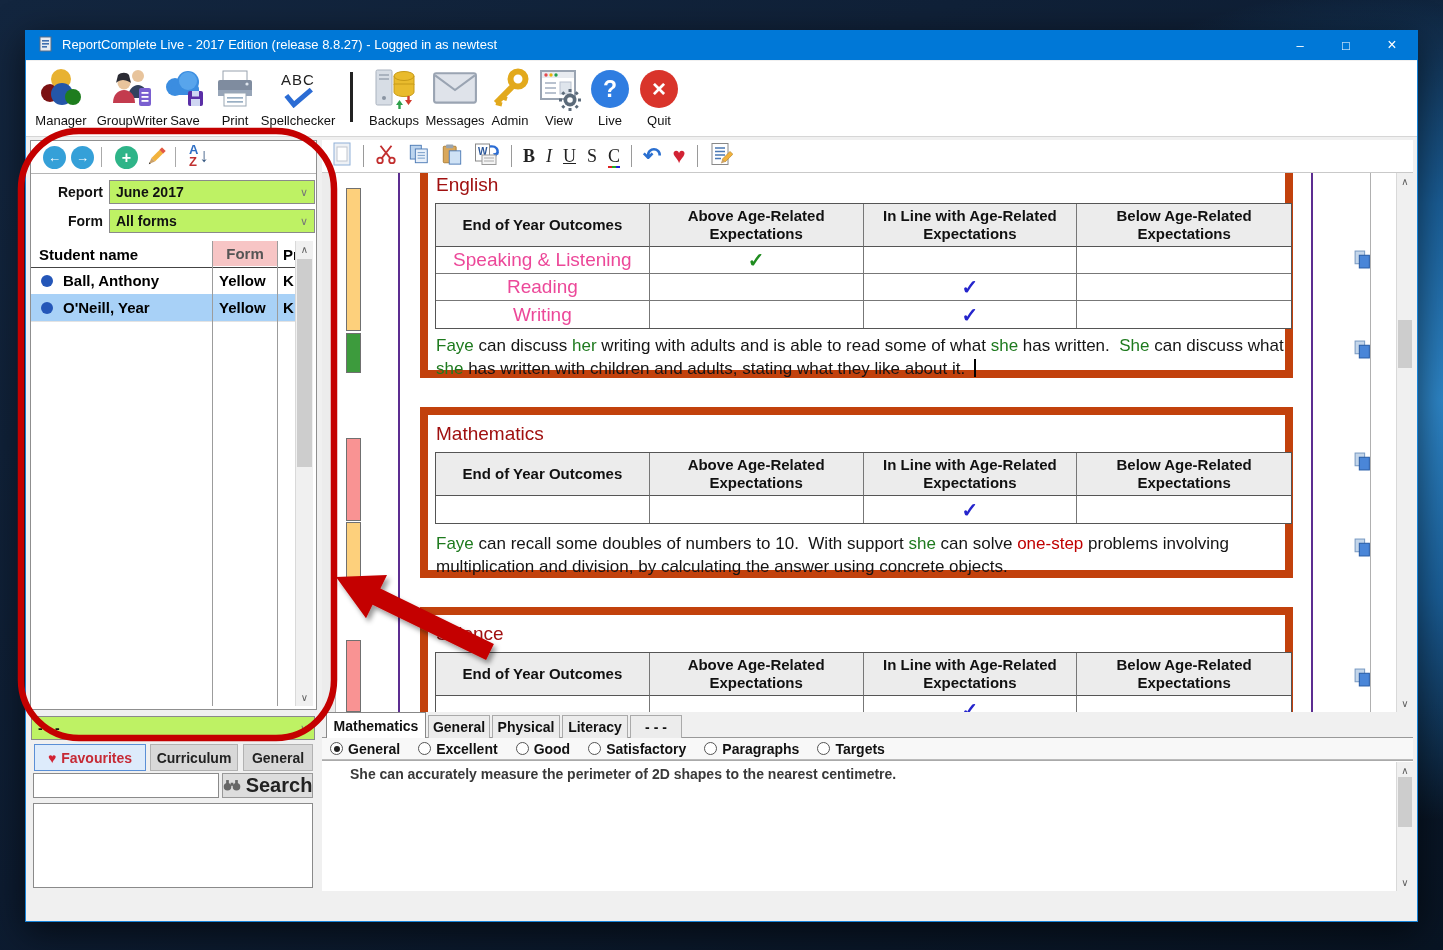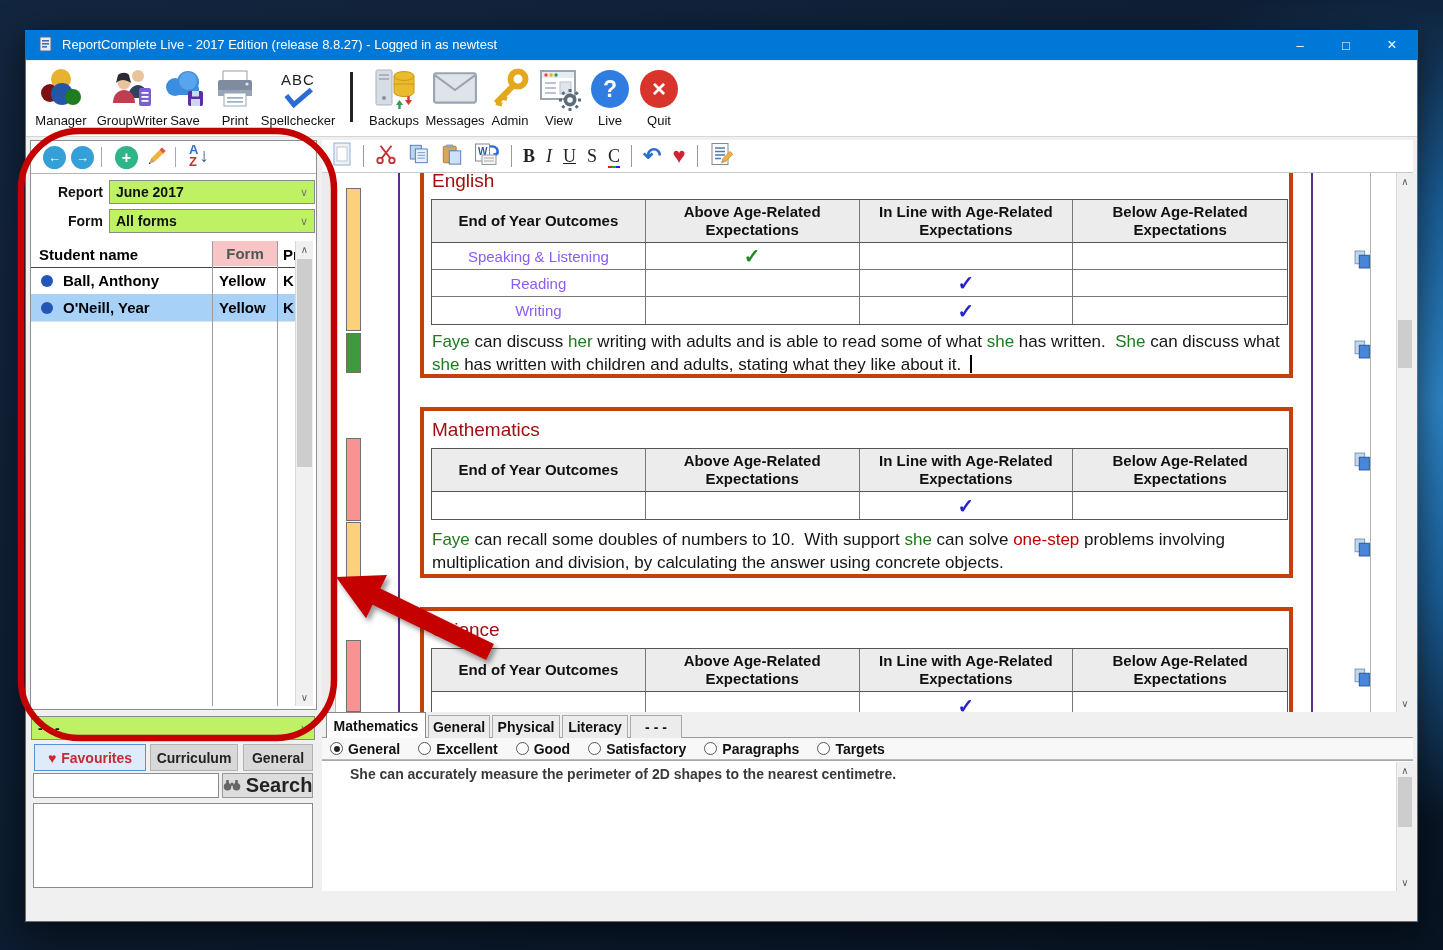--- a/index.html
+++ b/index.html
@@ -50,29 +50,29 @@
   
   .fmtbar{left:322px;top:140px;width:1091px;height:33px;background:#fff;border-bottom:1px solid #c9c9c9;display:flex;align-items:center;gap:11px;padding-left:10px;box-sizing:border-box;}
   .fsep{width:1px;height:22px;background:#9a9a9a;}
   .flet{font-family:"Liberation Serif",serif;font-size:18px;color:#222;line-height:1;position:relative;}
   .cu{position:absolute;left:0;right:0;bottom:-3px;height:2px;background:linear-gradient(90deg,#d22 0 33%,#2a2 33% 66%,#22d 66% 100%);}
   
   .docview{left:322px;top:173px;width:1074px;height:539px;background:#fff;overflow:hidden;}
   .mstrip{position:absolute;left:0;top:0;width:13px;height:539px;background:#ececec;border-right:1px solid #bcbcbc;}
   .mbar{position:absolute;left:24px;width:15px;border:1px solid #707070;box-sizing:border-box;}
   .pline{position:absolute;top:0;width:2px;height:539px;background:#5c2d91;}
-  .section-box{position:absolute;left:98px;width:873px;border:4px solid #c2410c;background:#fff;box-sizing:border-box;}
+  .section-box{position:absolute;left:98px;width:873px;border:8px solid #c2410c;background:#fff;box-sizing:border-box;}
   .section-title{position:absolute;left:8px;font-size:19px;color:#a01010;}
   .sec-table{position:absolute;left:7px;width:857px;border:1px solid #555;box-sizing:border-box;}
   .hrow,.drow{display:grid;grid-template-columns:1fr 1fr 1fr 1fr;}
   .hcell{background:#ececec;border-right:1px solid #777;border-bottom:1px solid #555;font-weight:bold;text-align:center;font-size:15px;height:43px;display:flex;align-items:center;justify-content:center;padding:0 14px;box-sizing:border-box;line-height:18px;color:#111;}
   .dcell{border-right:1px solid #777;border-bottom:1px solid #777;height:27px;display:flex;align-items:center;justify-content:center;box-sizing:border-box;background:#fff;}
   .hcell:last-child,.dcell:last-child{border-right:none;}
   .drow:last-child .dcell{border-bottom:none;}
-  .dcell.label{color:#8b5cf6;font-size:15px;}
+  .dcell.label{color:#ec4899;font-size:19px;}
   .check{font-size:20px;font-weight:bold;line-height:1;}
   .check.green{color:#1f8c1f;}
   .check.blue{color:#2525cc;}
   .sec-para{position:absolute;left:8px;width:856px;font-size:17px;line-height:23px;color:#151515;white-space:pre-wrap;}
   .w-green{color:#1e7a1e;}
   .w-red{color:#c00000;}
   .cursor{display:inline-block;width:2px;height:18px;background:#000;vertical-align:-3px;margin-left:4px;}
   .copy-ic{position:absolute;left:1032px;width:17px;height:19px;}
   
   .bp-tabs{left:322px;top:712px;width:1091px;height:26px;background:#f0f0f0;border-bottom:1px solid #999;box-sizing:border-box;}

